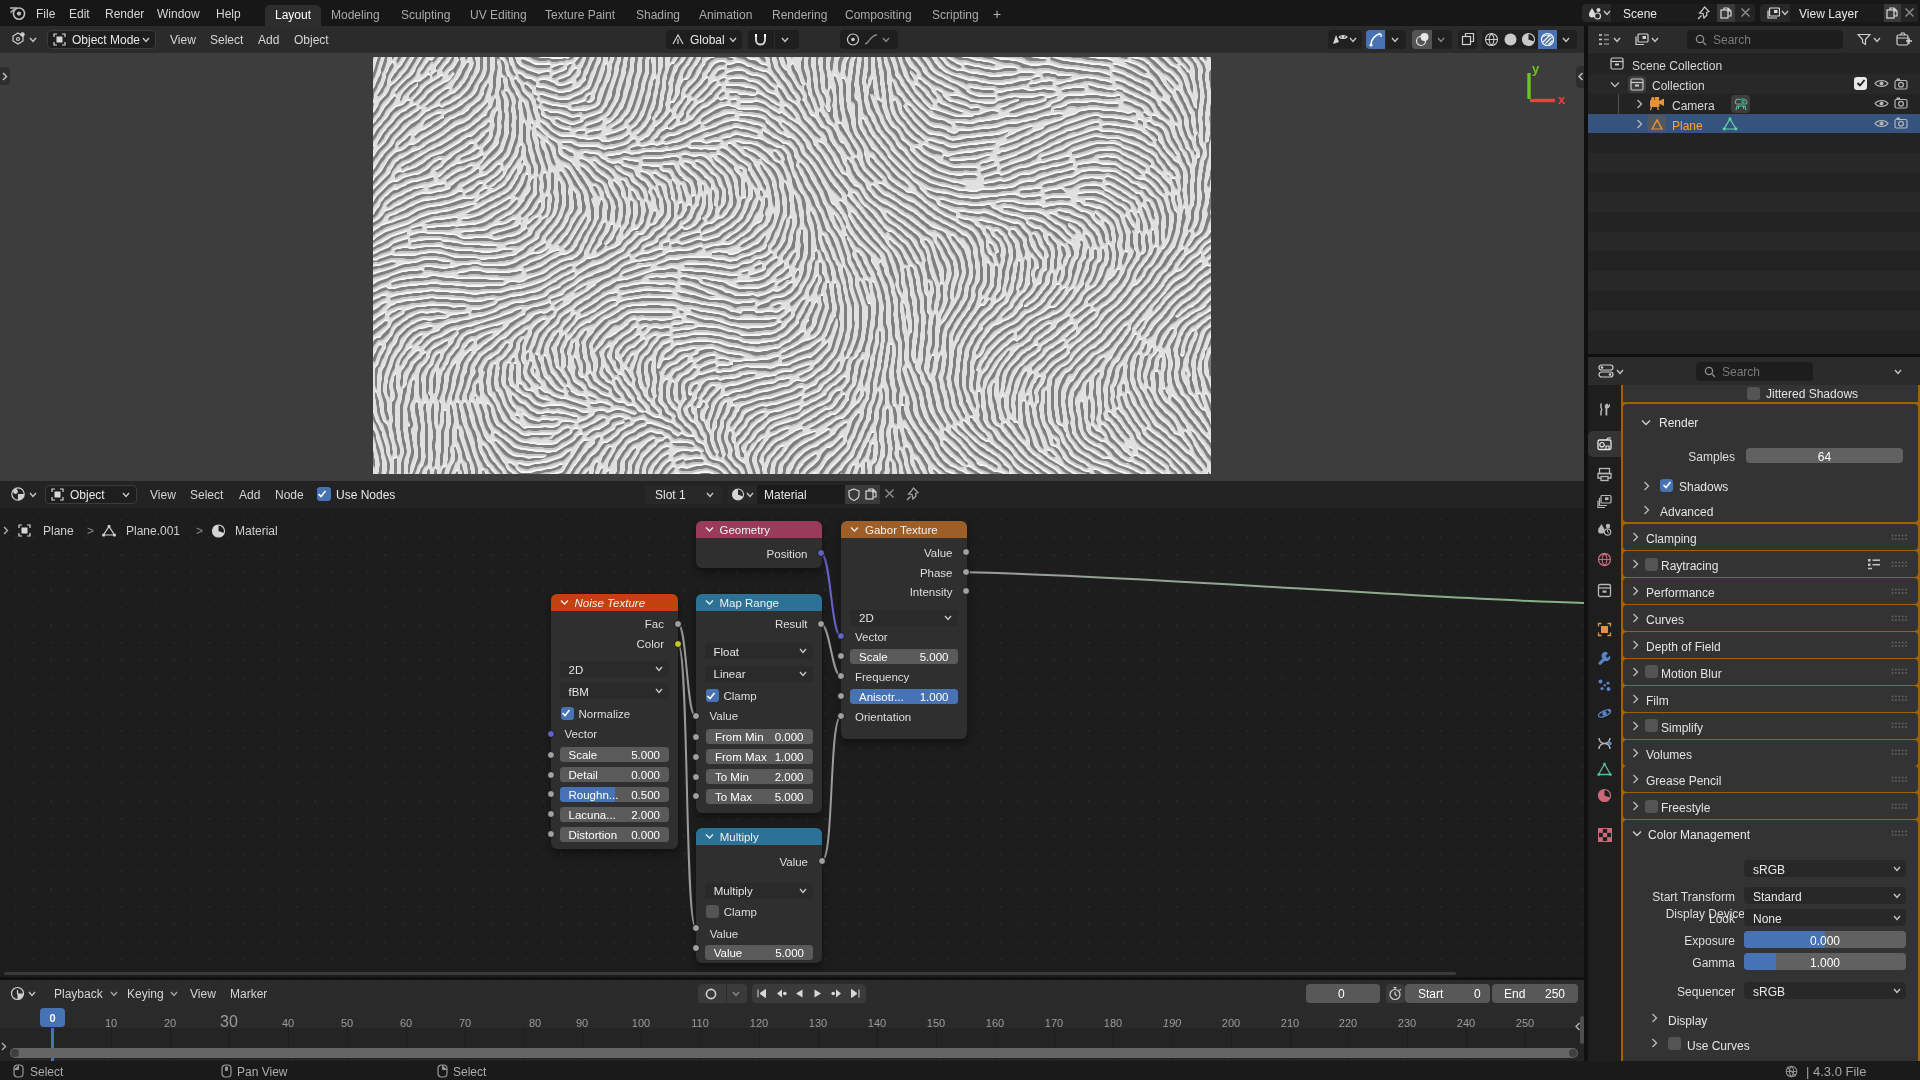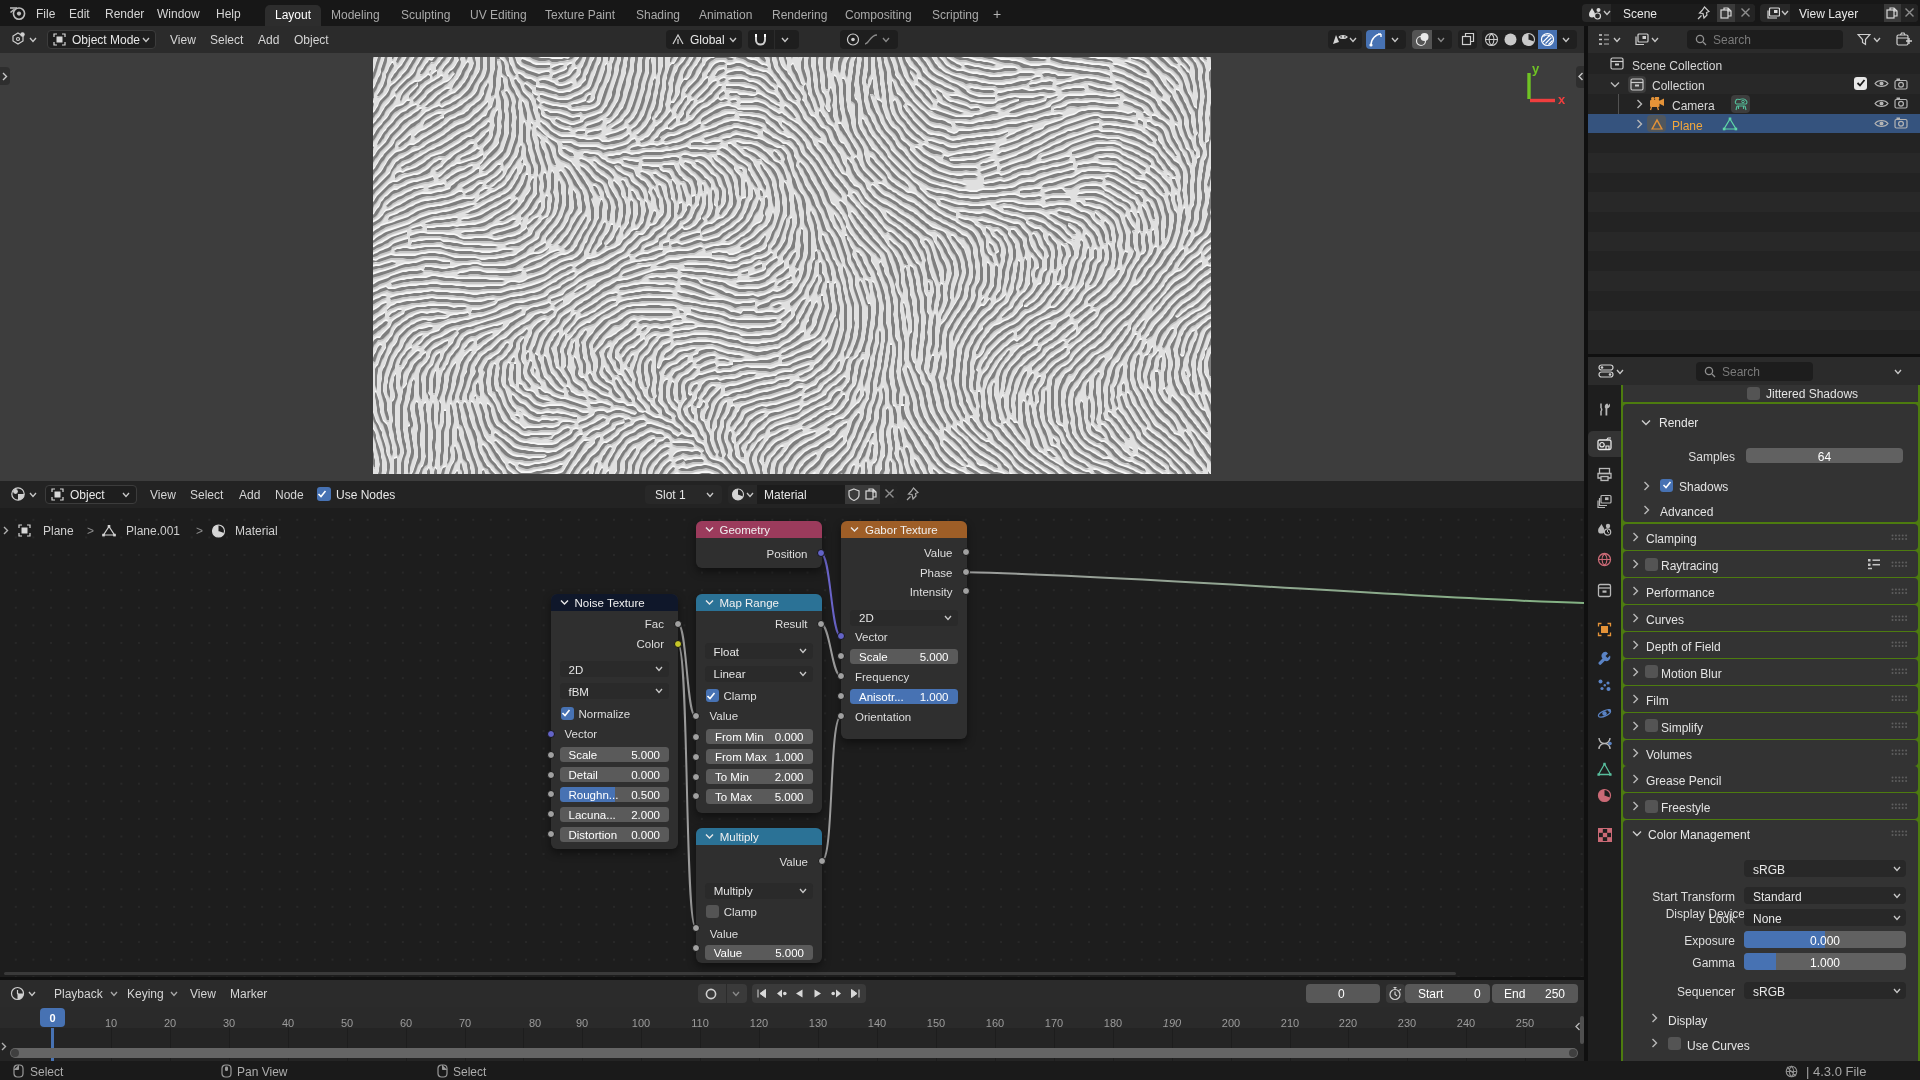--- a/index.html
+++ b/index.html
@@ -393,21 +393,21 @@
   <div class="sock" style="left:962px;top:39.7px;"></div>
   <div class="sock" style="left:962px;top:59.7px;"></div>
   <div class="sock" style="left:962px;top:79.4px;"></div>
   <div class="sock" style="left:837px;top:124.1px;background:#6363c7;"></div>
   <div class="sock" style="left:837px;top:143.5px;"></div>
   <div class="sock" style="left:837px;top:163.9px;"></div>
   <div class="sock" style="left:837px;top:184.1px;"></div>
   <div class="sock" style="left:837px;top:203.7px;"></div>
 
   <div class="node" style="left:550.5px;top:86px;width:127.5px;height:255px;">
-    <div class="nhead" style="background:#0f172a;">
+    <div class="nhead" style="background:#c2410c;font-style:italic;">
         <span>Noise Texture</span>
       <svg style="position:absolute;left:9px;top:5px;" width="9" height="7" viewBox="0 0 9 7">
           <path d="M1 1.5 L4.5 5 L8 1.5" stroke="#e8e8e8" stroke-width="1.4" fill="none"></path>
         </svg>
     </div>
     <div class="nlbl" style="right:14px;top:24px;">Fac</div>
     <div class="nlbl" style="right:14px;top:44px;text-align:right;">Color</div>
     <div class="ndrop" style="left:9px;right:9px;top:67.3px;">
         <span>2D</span>
       <svg style="position:absolute;right:6px;top:5px;" width="8" height="6" viewBox="0 0 8 6">
@@ -596,21 +596,21 @@
   <div class="abs fld" style="left:1405px;top:4px;width:85px;height:19px;"></div>
   <div class="abs txt" style="left:1418px;top:8px;color:#fff;">Start</div>
   <div class="abs txt" style="left:1474px;top:8px;color:#fff;">0</div>
   <div class="abs fld" style="left:1492px;top:4px;width:86px;height:19px;"></div>
   <div class="abs txt" style="left:1504px;top:8px;color:#fff;">End</div>
   <div class="abs txt" style="left:1545px;top:8px;color:#fff;">250</div>
 </div>
 <div class="abs" id="truler" style="left:0;top:1007px;width:1584px;height:21px;background:#2a2a2a;overflow:hidden;">
   <div class="abs" style="left:111px;top:6px;width:0;text-align:center;"><span style="display:inline-block;transform:translateX(-50%);color:#9b9b9b;font-size:11px;white-space:nowrap;">10</span></div>
   <div class="abs" style="left:170px;top:6px;width:0;text-align:center;"><span style="display:inline-block;transform:translateX(-50%);color:#9b9b9b;font-size:11px;white-space:nowrap;">20</span></div>
-  <div class="abs" style="left:229px;top:6px;width:0;text-align:center;"><span style="display:inline-block;transform:translateX(-50%);color:#9b9b9b;font-size:11px;white-space:nowrap;">30</span></div>
+  <div class="abs" style="left:229px;top:6px;width:0;text-align:center;"><span style="display:inline-block;transform:translateX(-50%);color:#9b9b9b;font-size:16px;white-space:nowrap;">30</span></div>
   <div class="abs" style="left:288px;top:6px;width:0;text-align:center;"><span style="display:inline-block;transform:translateX(-50%);color:#9b9b9b;font-size:11px;white-space:nowrap;">40</span></div>
   <div class="abs" style="left:347px;top:6px;width:0;text-align:center;"><span style="display:inline-block;transform:translateX(-50%);color:#9b9b9b;font-size:11px;white-space:nowrap;">50</span></div>
   <div class="abs" style="left:406px;top:6px;width:0;text-align:center;"><span style="display:inline-block;transform:translateX(-50%);color:#9b9b9b;font-size:11px;white-space:nowrap;">60</span></div>
   <div class="abs" style="left:465px;top:6px;width:0;text-align:center;"><span style="display:inline-block;transform:translateX(-50%);color:#9b9b9b;font-size:11px;white-space:nowrap;">70</span></div>
   <div class="abs" style="left:523px;top:6px;width:0;text-align:center;"><span style="display:inline-block;transform:translateX(-50%);color:#9b9b9b;font-size:11px;white-space:nowrap;padding-left:24px;">80</span></div>
   <div class="abs" style="left:582px;top:6px;width:0;text-align:center;"><span style="display:inline-block;transform:translateX(-50%);color:#9b9b9b;font-size:11px;white-space:nowrap;">90</span></div>
   <div class="abs" style="left:641px;top:6px;width:0;text-align:center;"><span style="display:inline-block;transform:translateX(-50%);color:#9b9b9b;font-size:11px;white-space:nowrap;">100</span></div>
   <div class="abs" style="left:700px;top:6px;width:0;text-align:center;"><span style="display:inline-block;transform:translateX(-50%);color:#9b9b9b;font-size:11px;white-space:nowrap;">110</span></div>
   <div class="abs" style="left:759px;top:6px;width:0;text-align:center;"><span style="display:inline-block;transform:translateX(-50%);color:#9b9b9b;font-size:11px;white-space:nowrap;">120</span></div>
   <div class="abs" style="left:818px;top:6px;width:0;text-align:center;"><span style="display:inline-block;transform:translateX(-50%);color:#9b9b9b;font-size:11px;white-space:nowrap;">130</span></div>
@@ -901,21 +901,21 @@
     </svg>
   <svg class="abs" style="left:9px;top:442px;" width="15" height="15" viewBox="0 0 15 15">
       <rect x="1.5" y="1.5" width="4.33" height="4.33" fill="#cb6a76"></rect>
       <rect x="10.17" y="1.5" width="4.33" height="4.33" fill="#cb6a76"></rect>
       <rect x="5.83" y="5.83" width="4.33" height="4.33" fill="#cb6a76"></rect>
       <rect x="1.5" y="10.17" width="4.33" height="4.33" fill="#cb6a76"></rect>
       <rect x="10.17" y="10.17" width="4.33" height="4.33" fill="#cb6a76"></rect>
       <rect x="1.5" y="1.5" width="13" height="13" fill="none" stroke="#cb6a76" stroke-width="1"></rect>
     </svg>
   </div>
-<div class="abs" id="pbody" style="left:1621px;top:385px;width:299px;height:676px;background:#4d7c0f;overflow:hidden;">
+<div class="abs" id="pbody" style="left:1621px;top:385px;width:299px;height:676px;background:#a16207;overflow:hidden;">
     <div class="abs" style="left:2px;top:0;width:295px;height:17px;background:#333333;"></div>
   <div class="abs chk" style="left:126px;top:1.5px;width:13px;height:13px;"></div>
   <div class="abs txt" style="left:145px;top:3px;color:#e3e3e3;">Jittered Shadows</div>
   <div class="abs" style="left:2px;top:18.7px;width:295px;height:118.3px;background:#333333;border-radius:4px;"></div>
   <svg class="abs" style="left:20px;top:34px;" width="10" height="7" viewBox="0 0 10 7">
       <path d="M1 1.5 L5 5.5 L9 1.5" stroke="#cdcdcd" stroke-width="1.4" fill="none"></path>
     </svg>
   <div class="abs txt" style="left:38px;top:32px;color:#e8e8e8;">Render</div>
   <div class="abs txt" style="left:114px;top:66px;color:#dedede;text-align:right;transform:translateX(-100%);">Samples</div>
   <div class="abs fld" style="left:125px;top:62.5px;width:157px;height:15.5px;background:#616161;"></div>

